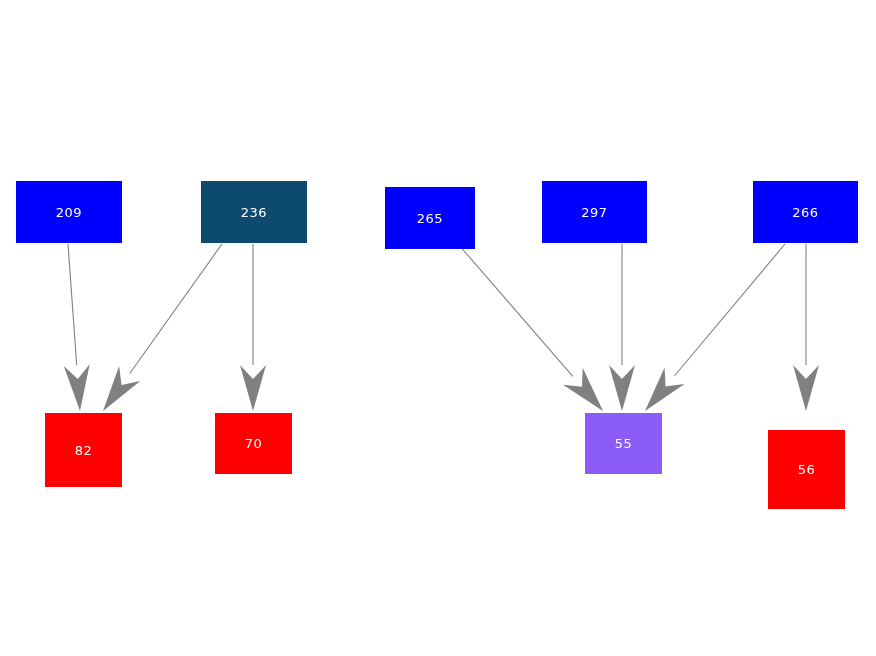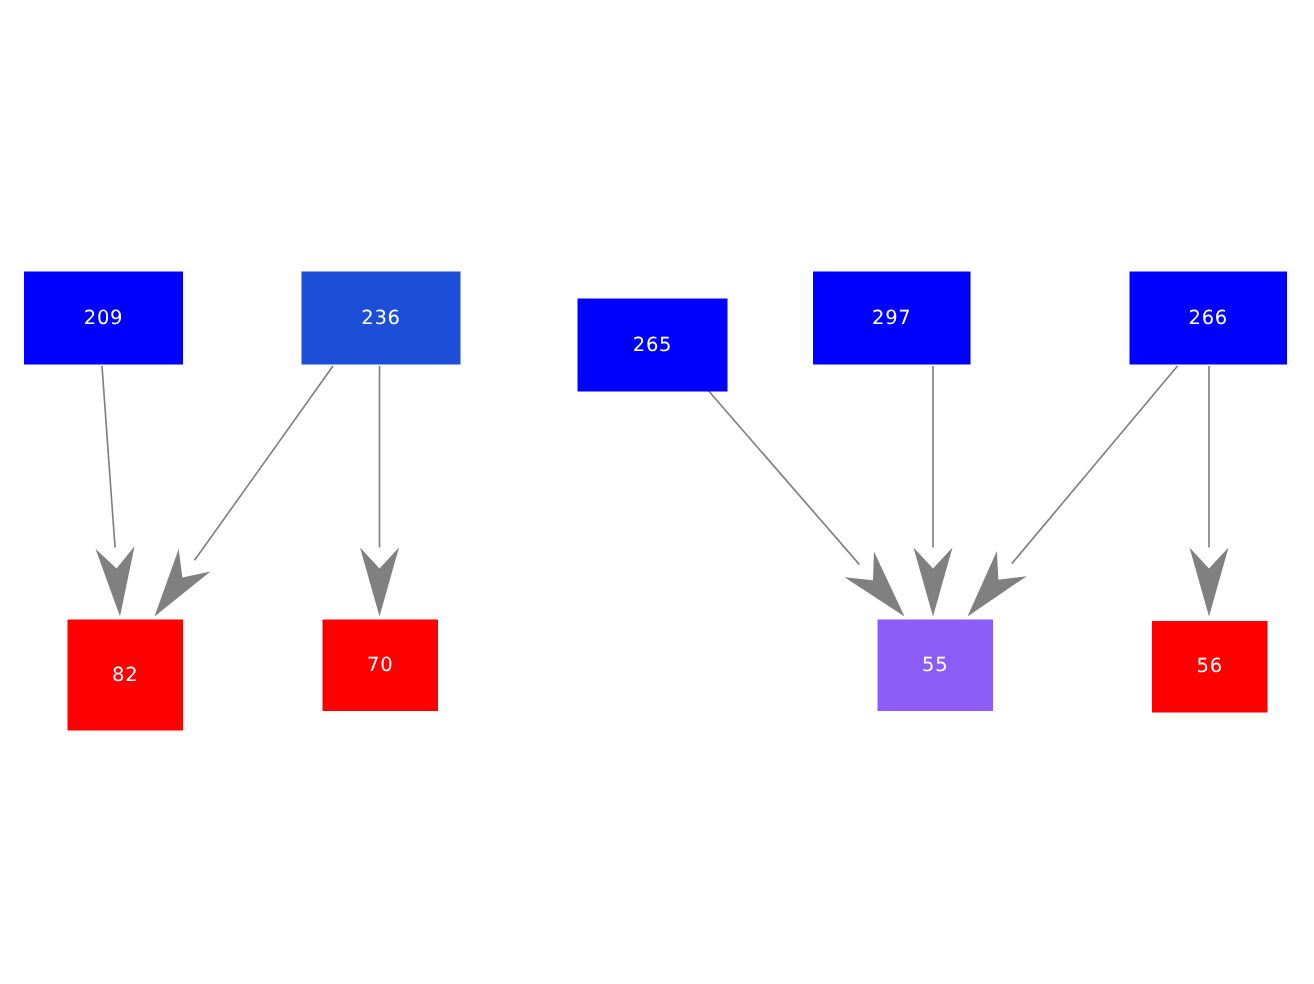--- a/index.html
+++ b/index.html
@@ -78,39 +78,39 @@
       <g>
         <line x1="806" y1="244" x2="806" y2="365" stroke="#808080" stroke-width="1.1"></line>
         <path d="M 806 411 L 793 365 L 806 379 L 819 365 Z" fill="#808080"></path>
       </g>
     </svg>
 
   <div id="node-layer">
       <div class="node" style="left: 16px; top: 181px; width: 106px; height: 62px; background: rgb(0, 0, 255);">
         <span class="node-label" style="color: rgb(255, 255, 255);">209</span>
       </div>
-      <div class="node" style="left: 201px; top: 181px; width: 106px; height: 62px; background: #1d4ed8;">
+      <div class="node" style="left: 201px; top: 181px; width: 106px; height: 62px; background: #0c4a6e;">
         <span class="node-label" style="color: rgb(255, 255, 255);">236</span>
       </div>
-      <div class="node" style="left: 385px; top: 199px; width: 100px; height: 62px; background: rgb(0, 0, 255);">
+      <div class="node" style="left: 385px; top: 187px; width: 90px; height: 62px; background: rgb(0, 0, 255);">
         <span class="node-label" style="color: rgb(255, 255, 255);">265</span>
       </div>
       <div class="node" style="left: 542px; top: 181px; width: 105px; height: 62px; background: rgb(0, 0, 255);">
         <span class="node-label" style="color: rgb(255, 255, 255);">297</span>
       </div>
       <div class="node" style="left: 753px; top: 181px; width: 105px; height: 62px; background: rgb(0, 0, 255);">
         <span class="node-label" style="color: rgb(255, 255, 255);">266</span>
       </div>
       <div class="node" style="left: 45px; top: 413px; width: 77px; height: 74px; background: rgb(255, 0, 0);">
         <span class="node-label" style="color: rgb(255, 255, 255);">82</span>
       </div>
       <div class="node" style="left: 215px; top: 413px; width: 77px; height: 61px; background: rgb(255, 0, 0);">
         <span class="node-label" style="color: rgb(255, 255, 255);">70</span>
       </div>
       <div class="node" style="left: 585px; top: 413px; width: 77px; height: 61px; background: #8b5cf6;">
         <span class="node-label" style="color: rgb(255, 255, 255);">55</span>
       </div>
-      <div class="node" style="left: 768px; top: 414px; width: 77px; height: 61px; background: rgb(255, 0, 0);">
+      <div class="node" style="left: 768px; top: 430px; width: 77px; height: 79px; background: rgb(255, 0, 0);">
         <span class="node-label" style="color: rgb(255, 255, 255);">56</span>
       </div>
     </div>
 
 </div>
 
 </body></html>

